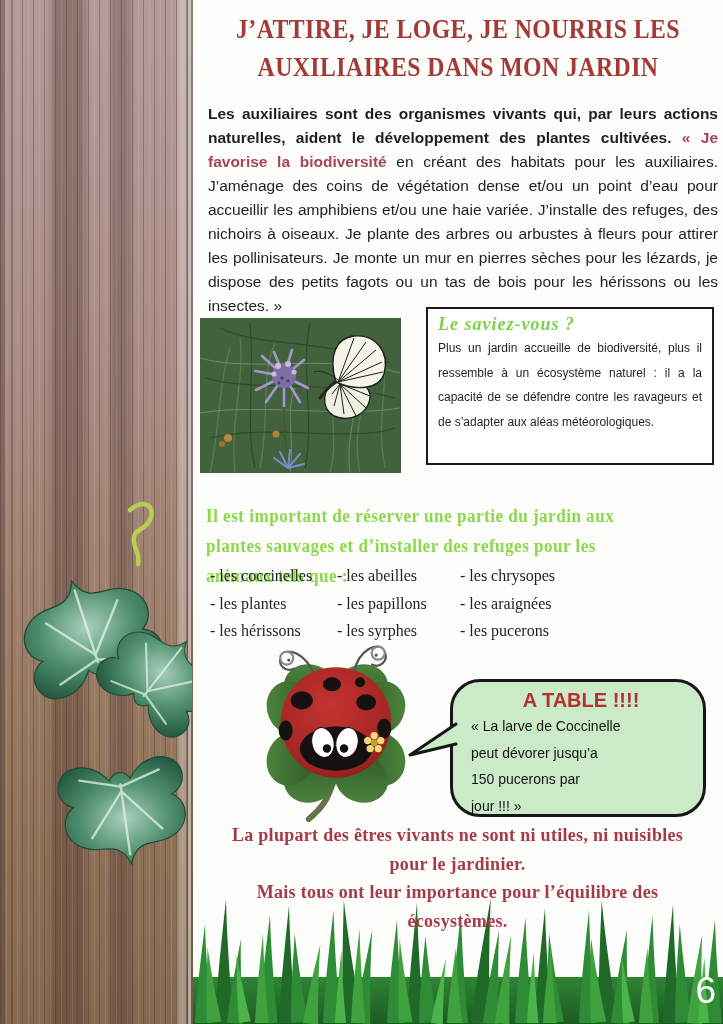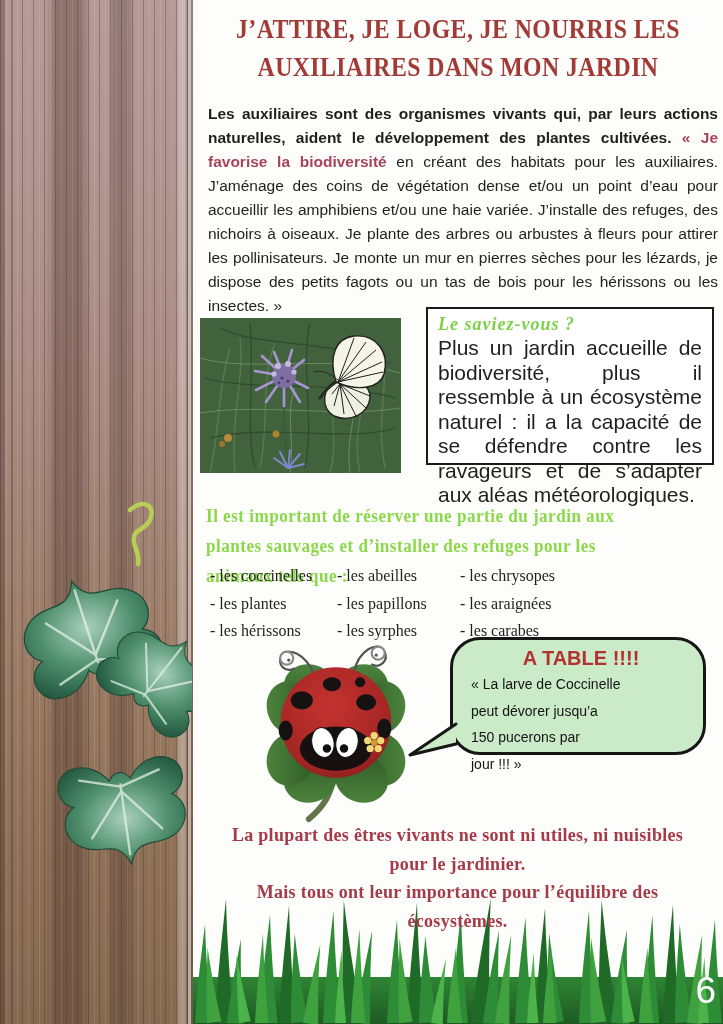--- a/index.html
+++ b/index.html
@@ -33,37 +33,37 @@
   .intro .maroon{font-weight:bold;color:#a84459;}
 
   
   .photo{position:absolute;left:200px;top:318px;width:201px;height:155px;}
 
   
   .dyk{position:absolute;left:426px;top:307px;width:288px;height:158px;border:2.5px solid #1b1b1b;
     background:#fff;box-sizing:border-box;padding:5px 10px 12px 10px;}
   .dyk-title{font-family:"Liberation Serif",serif;font-style:italic;font-weight:bold;
     color:#7cd148;font-size:18px;letter-spacing:1px;margin-bottom:1px;}
-  .dyk-body{font-size:21px;line-height:24.5px;text-align:justify;}
+  .dyk-body{font-size:12px;line-height:24.5px;text-align:justify;}
 
   
   .refuges{position:absolute;left:206px;top:501px;width:520px;
     font-family:"Liberation Serif",serif;font-weight:bold;color:#8bd94a;
     font-size:18px;line-height:30px;letter-spacing:.5px;transform:scaleX(.95);transform-origin:left top;}
 
   
   .animals{position:absolute;left:210px;top:562px;width:490px;height:85px;font-size:16px;line-height:27.5px;font-family:Liberation Serif, serif;}
   .animals .col{position:absolute;top:0;}
   .animals .c1{left:0;}
   .animals .c2{left:127px;}
   .animals .c3{left:250px;}
 
   
   .ladybug{position:absolute;left:230px;top:638px;width:222px;height:186px;}
-  .bubble{position:absolute;left:450px;top:637px;width:256px;height:118px;background:#cbeac8;
+  .bubble{position:absolute;left:450px;top:679px;width:256px;height:138px;background:#cbeac8;
     border:3px solid #161616;border-radius:30px;box-sizing:border-box;padding:5px 12px 0 18px;z-index:1;}
   .bubble-title{text-align:center;font-weight:bold;color:#b23230;font-size:20px;line-height:26px;}
   .bubble-line{font-size:14px;line-height:26.5px;color:#141414;}
   .tail{position:absolute;left:406px;top:722px;width:52px;height:42px;z-index:2;}
 
   
   .footer{position:absolute;left:195px;top:821px;width:525px;text-align:center;
     font-family:"Liberation Serif",serif;font-weight:bold;font-size:18px;line-height:28.5px;
     color:#a53a48;z-index:3;letter-spacing:.3px;}
 
@@ -211,21 +211,21 @@
       <div>- les hérissons</div>
     </div>
     <div class="col c2">
       <div>- les abeilles</div>
       <div>- les papillons</div>
       <div>- les syrphes</div>
     </div>
     <div class="col c3">
       <div>- les chrysopes</div>
       <div>- les araignées</div>
-      <div>- les carabes</div>
+      <div>- les pucerons</div>
     </div>
   </div>
 
   <svg class="ladybug" viewBox="0 0 220 185">
     <defs>
       <linearGradient id="cloverGrad" x1="0" y1="0" x2="0" y2="1">
         <stop offset="0%" stop-color="#4c833c"></stop>
           <stop offset="100%" stop-color="#24491f"></stop>
       </linearGradient>
       <radialGradient id="bodyGrad" cx="45%" cy="35%" r="75%">

